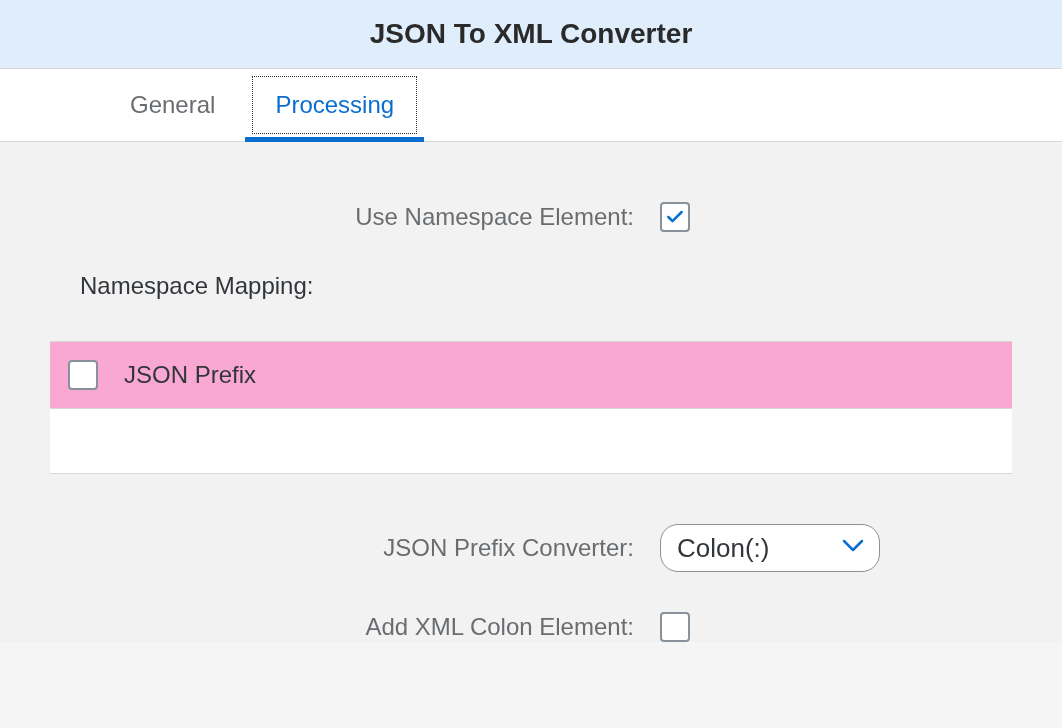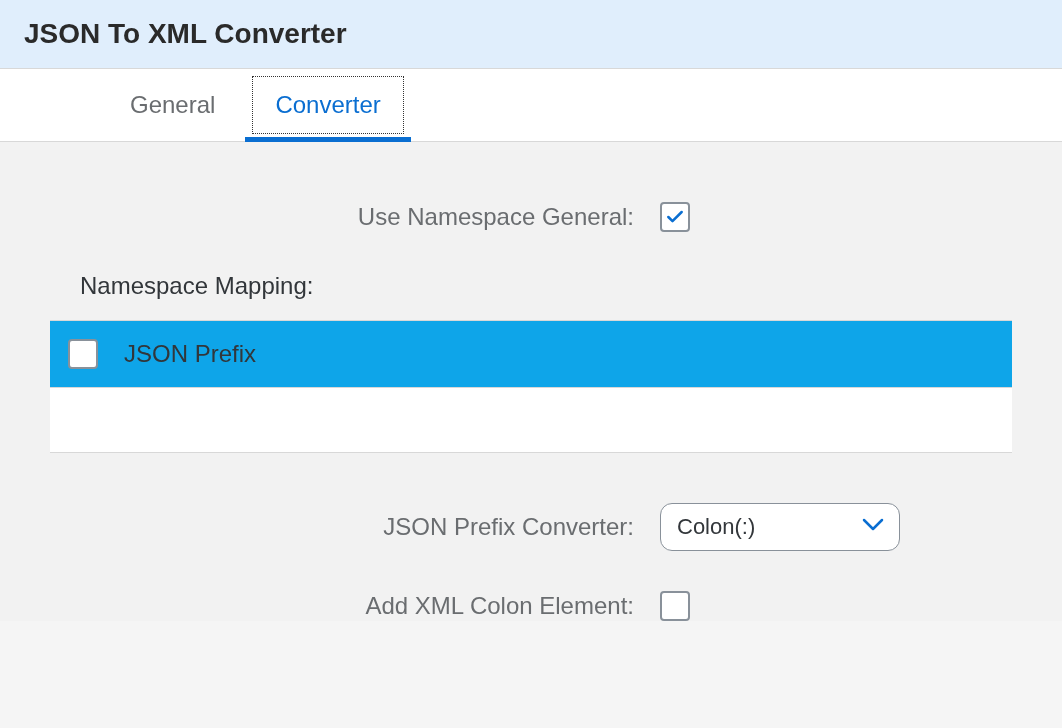--- a/index.html
+++ b/index.html
@@ -11,20 +11,21 @@
       font-family: -apple-system, BlinkMacSystemFont, "Segoe UI", Arial, sans-serif;
       background: #f5f5f5;
       width: 1062px;
       height: 728px;
       overflow: hidden;
     }
     .header {
       background: #e0eefc;
       padding: 18px 24px;
       border-bottom: 1px solid #d8d8d8;
+      text-align: center;
     }
     .header-title {
       font-size: 28px;
       font-weight: 700;
       color: #2a2a2a;
     }
     .tabs {
       background: #ffffff;
       display: flex;
       padding: 0 16px 0 100px;
@@ -87,31 +88,31 @@
       display: block;
     }
     .checkbox svg {
       display: none;
       width: 20px;
       height: 20px;
     }
     .section-label {
       font-size: 24px;
       color: #32363a;
-      margin: 0 0 20px 30px;
+      margin: 0 0 41px 30px;
     }
     .table-container {
       margin: 0 0 50px 0;
       border-top: 1px solid #d8d8d8;
       border-bottom: 1px solid #d8d8d8;
     }
     .table-header-row {
       display: flex;
       align-items: center;
-      background: #0ea5e9;
+      background: #f9a8d4;
       border-bottom: 1px solid #d8d8d8;
       padding: 18px 18px;
     }
     .table-header-checkbox {
       width: 30px;
       height: 30px;
       border: 2px solid #89919a;
       border-radius: 4px;
       background: #ffffff;
       margin-right: 26px;
@@ -123,26 +124,26 @@
     }
     .table-body-row {
       background: #ffffff;
       height: 64px;
     }
     .select-wrap {
       position: relative;
       display: inline-block;
     }
     .select {
-      width: 240px;
+      width: 220px;
       height: 48px;
       border: 1px solid #89919a;
-      border-radius: 12px;
-      background: #ffffff;
-      font-size: 22px;
+      border-radius: 18px;
+      background: #ffffff;
+      font-size: 26px;
       color: #32363a;
       padding: 0 46px 0 16px;
       display: flex;
       align-items: center;
       cursor: pointer;
     }
     .select-chevron {
       position: absolute;
       right: 16px;
       top: 50%;
@@ -152,27 +153,27 @@
   </style>
 </head>
 <body>
 
 <div class="header">
   <div class="header-title">JSON To XML Converter</div>
 </div>
 
 <div class="tabs">
   <div class="tab">General</div>
-  <div class="tab active">Converter</div>
+  <div class="tab active">Processing</div>
 </div>
 
 <div class="content">
 
   <div class="form-row">
-    <div class="form-label">Use Namespace General:</div>
+    <div class="form-label">Use Namespace Element:</div>
     <div class="form-control">
       <span class="checkbox checked">
         <svg viewBox="0 0 24 24">
           <path d="M4 12 L9 17 L20 6" stroke="#0a6ed1" stroke-width="3" fill="none" stroke-linecap="round" stroke-linejoin="round"></path>
         </svg>
       </span>
     </div>
   </div>
 
   <div class="section-label">Namespace Mapping:</div>

